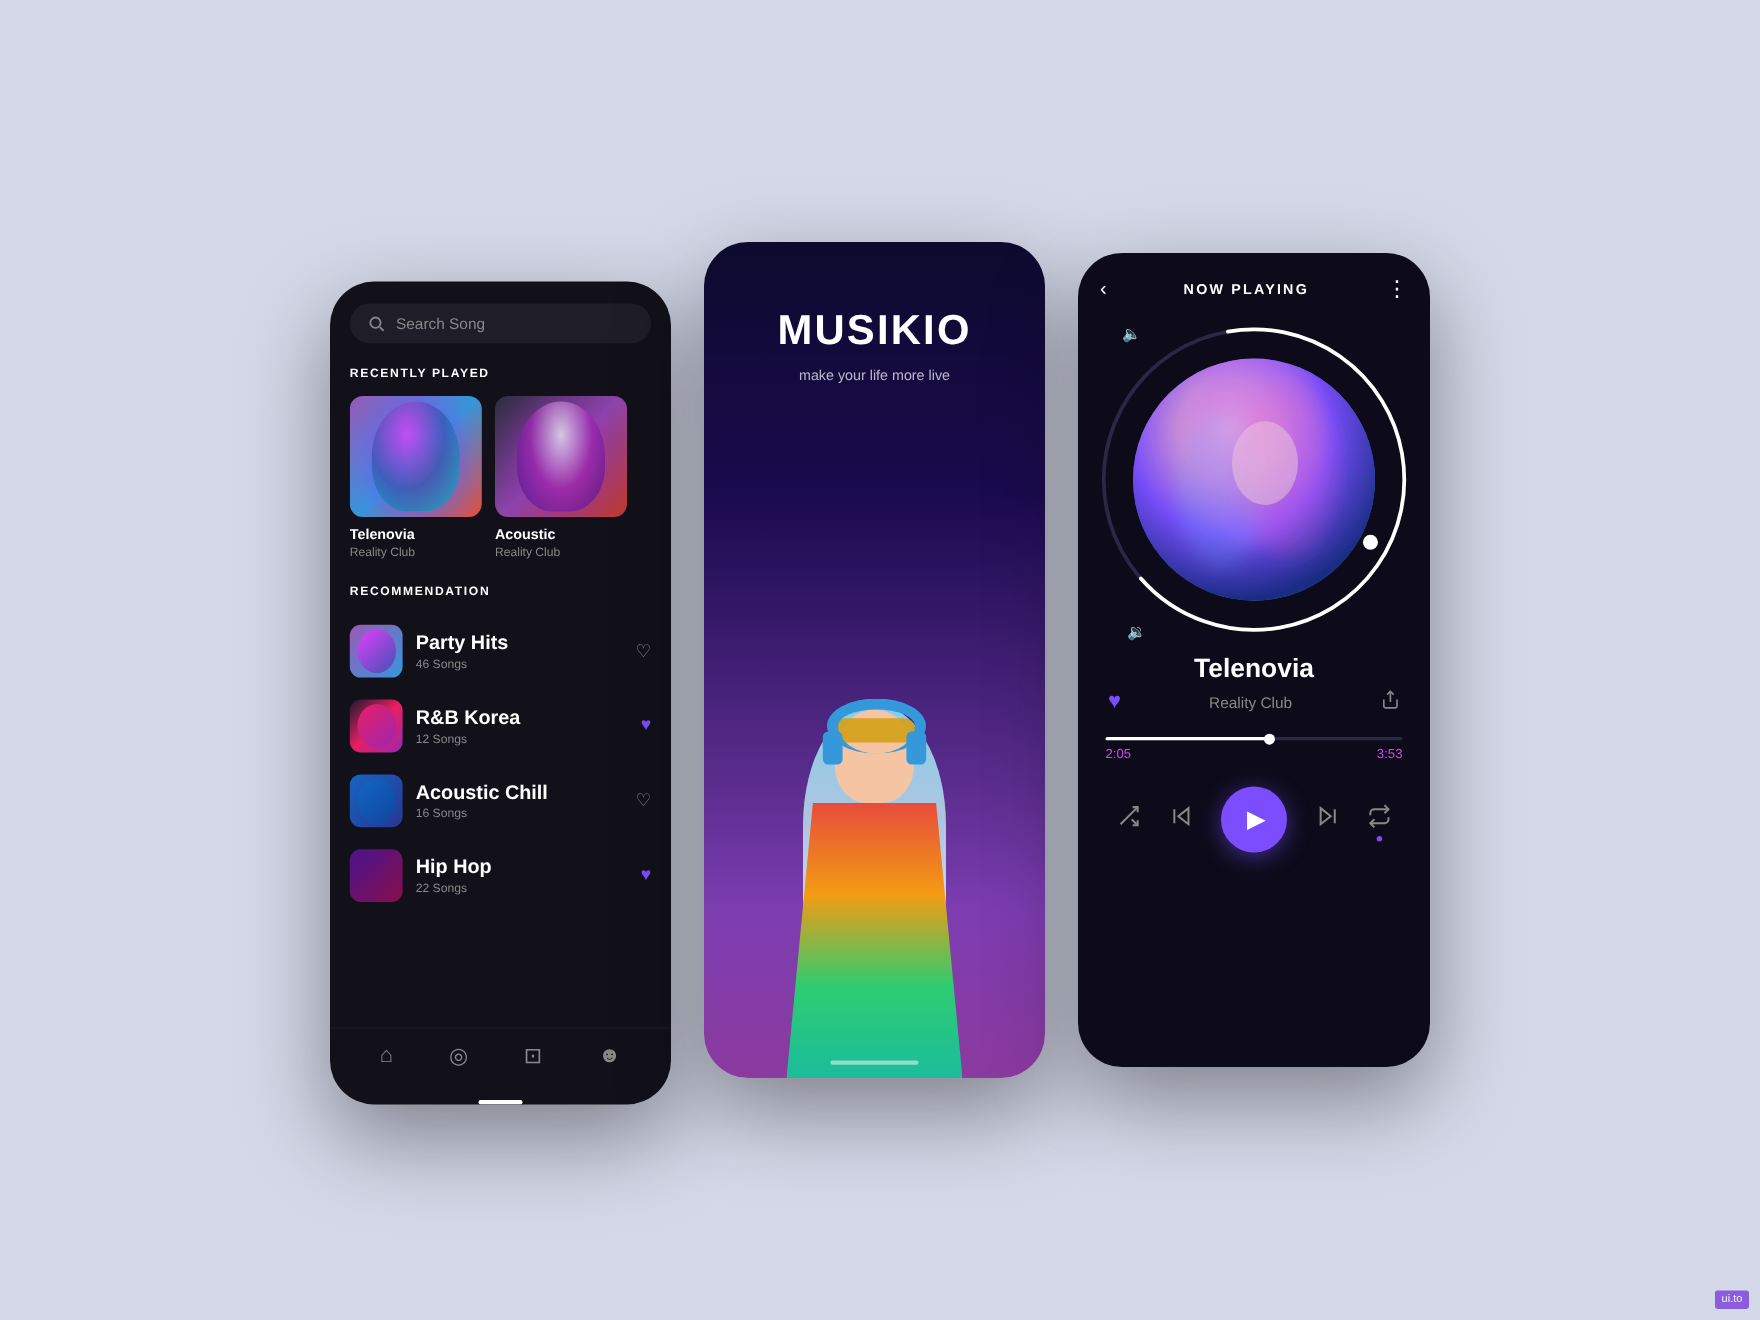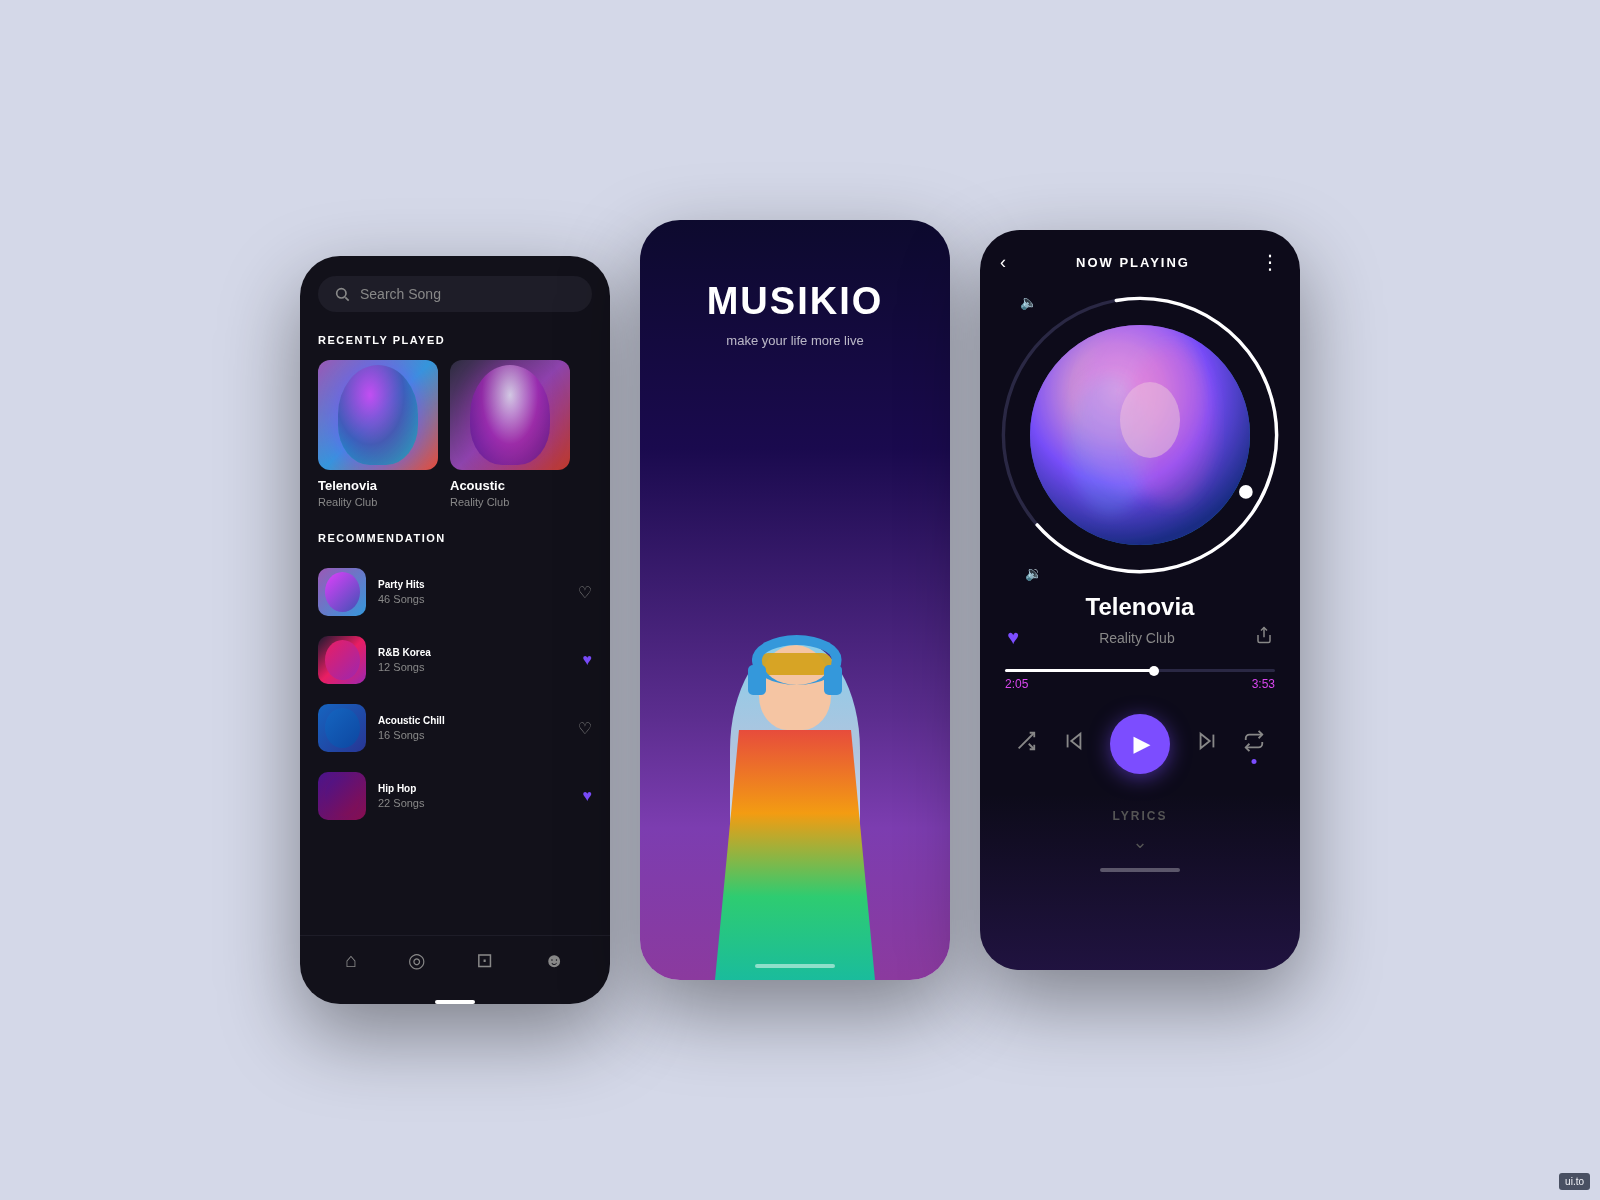--- a/index.html
+++ b/index.html
@@ -175,21 +175,21 @@
       border-radius: 50%;
       background: rgba(255,255,255,0.15);
     }
 
     .rec-info {
       flex: 1;
     }
 
     .rec-title {
       color: #ffffff;
-      font-size: 10px;
+      font-size: 18px;
       font-weight: 600;
       margin-bottom: 3px;
     }
 
     .rec-sub {
       color: #888;
       font-size: 11px;
     }
 
     .rec-heart {
@@ -539,21 +539,21 @@
       margin: -10px -20px -20px;
       padding: 10px 20px 20px;
       display: flex;
       flex-direction: column;
     }
 
     .watermark {
       position: fixed;
       bottom: 10px;
       right: 10px;
-      background: #0f172a;
+      background: #6d28d9;
       color: #fff;
       font-size: 10px;
       padding: 3px 6px;
       border-radius: 3px;
       opacity: 0.7;
     }
   </style>
 </head>
 <body>
 
@@ -787,22 +787,15 @@
           <polyline points="17 1 21 5 17 9"></polyline>
           <path d="M3 11V9a4 4 0 014-4h14"></path>
           <polyline points="7 23 3 19 7 15"></polyline>
           <path d="M21 13v2a4 4 0 01-4 4H3"></path>
         </svg>
       </span>
       <div class="ctrl-dot"></div>
     </div>
   </div>
 
-  <div class="np-gradient-bottom">
-    <div class="lyrics-section">
-      <div class="lyrics-label">LYRICS</div>
-      <div class="lyrics-arrow">⌄</div>
-    </div>
-    <div class="phone-bottom-bar"></div>
-  </div>
 </div>
 
 <div class="watermark">ui.to</div>
 
 </body></html>

